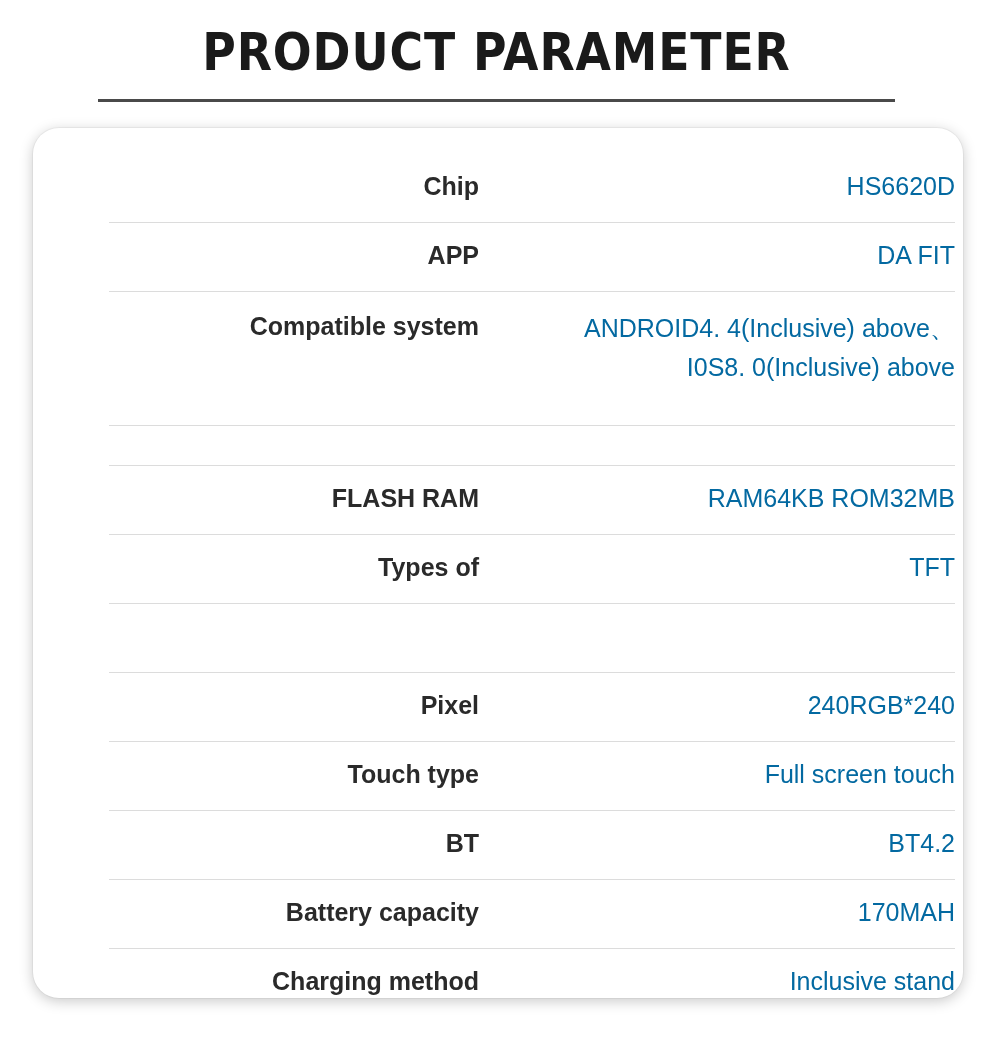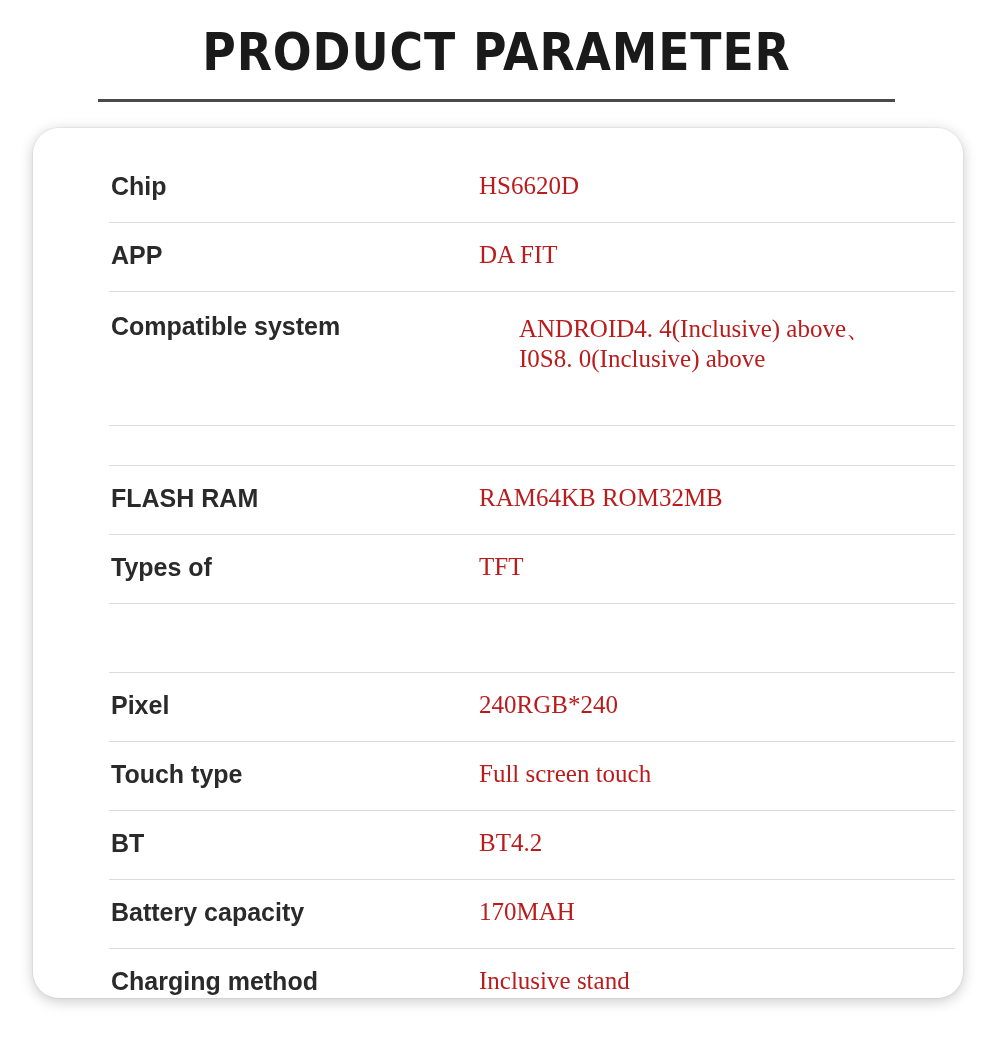--- a/index.html
+++ b/index.html
@@ -54,20 +54,21 @@
   
   .card {
     position: absolute;
     left: 33px;
     top: 128px;
     width: 930px;
     height: 870px;
     background: #ffffff;
     border-radius: 26px;
     box-shadow: 0 3px 14px rgba(0,0,0,0.22), 0 0 0 1px rgba(0,0,0,0.04);
+    text-align: right;
   }
 
   .table {
     position: absolute;
     left: 76px;
     top: 26px;
     width: 846px;
   }
 
   .row {
@@ -89,31 +90,31 @@
     width: 370px;
     flex: 0 0 370px;
     font-family: "Liberation Sans", sans-serif;
     font-weight: bold;
     font-size: 25px;
     color: #2a2a2a;
     padding-left: 2px;
   }
   .value {
     flex: 1 1 auto;
-    font-family: Liberation Serif, serif;
+    font-family: Liberation Sans, sans-serif;
     font-weight: normal;
     font-size: 25px;
-    color: #b91c1c;
+    color: #0369a1;
   }
   .value .small {
     font-size: 25px;
   }
   .value .line2 {
     display: block;
-    margin-top: 0;
+    margin-top: 8px;
   }
 
   
   .r-std { height: 69px; padding-top: 18px; }
   .r-tall { height: 134px; padding-top: 20px; gap: 40px; }
   .r-gap { height: 40px; }
   .r-gap .sep { background: #dcdcdc; }
 </style>
 </head>
 <body>

